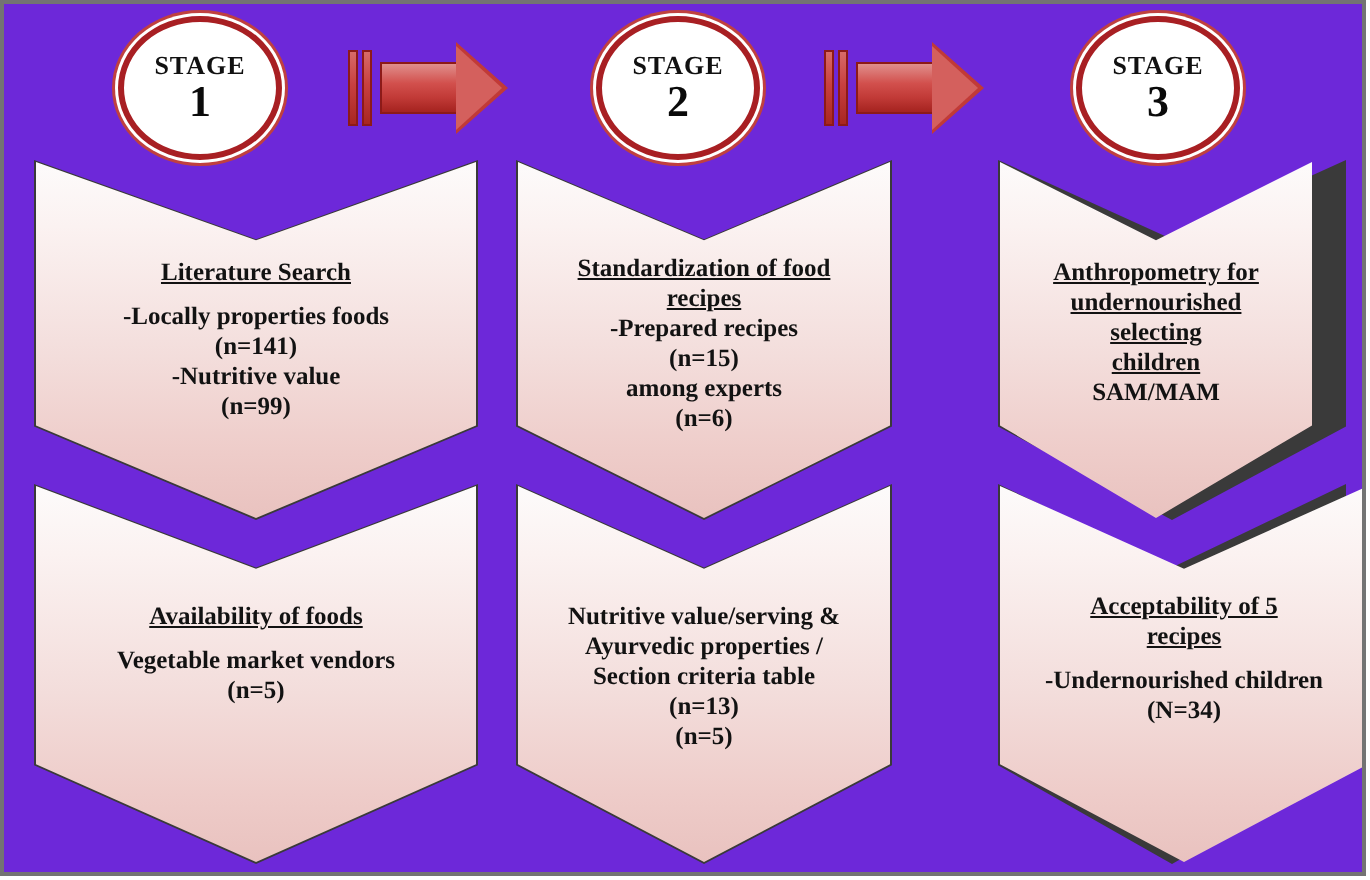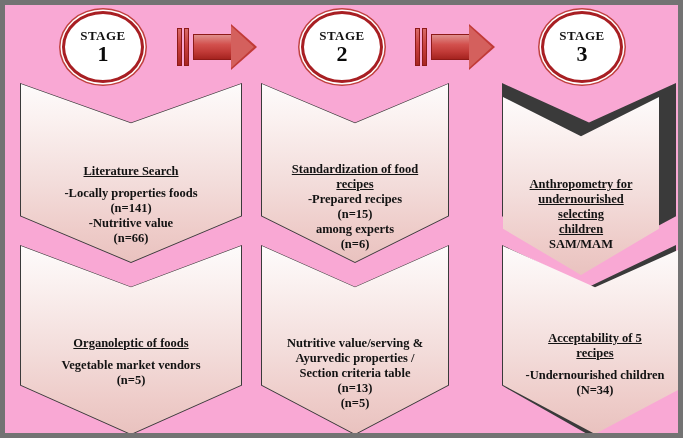--- a/index.html
+++ b/index.html
@@ -5,22 +5,22 @@
   html,body{margin:0;padding:0;}
   body{
     width:685px;height:440px;
     background:#ffffff;
     font-family:"Liberation Serif", serif;
     overflow:hidden;
   }
   #frame{
     position:relative;
     width:683px;height:438px;
-    border:5px solid #737373;
-    background:#f9a8d4;
+    border:2px solid #737373;
+    background:#6d28d9;
     box-sizing:border-box;
     overflow:hidden;
   }
 
   
   .stage-circle{
     position:absolute;
     width:82px;height:72px;
     border-radius:50%;
     background:#ffffff;
@@ -103,21 +103,20 @@
   }
   .pent-txt{
     position:absolute;
     left:6px;right:6px;
     text-align:center;
     color:#121212;
     font-family:"Liberation Serif", serif;
     font-weight:bold;
     font-size:12.5px;
     line-height:15px;
-    margin-top:32px;
   }
   .ttl{text-decoration:underline;display:block;}
   .ln{display:block;}
   .sp{display:block;height:7px;}
 </style>
 </head>
 <body>
 
 <div id="frame">
 
@@ -157,28 +156,28 @@
   </div>
 
   <div class="pent-border" style="left:15px;top:78px;width:222px;height:180px;"></div>
   <div class="pent" style="left:16px;top:79px;width:220px;height:178px;">
     <div class="pent-txt" style="top:48px;">
       <span class="ttl">Literature Search</span>
       <span class="sp"></span>
       <span class="ln">-Locally properties foods</span>
       <span class="ln">(n=141)</span>
       <span class="ln">-Nutritive value</span>
-      <span class="ln">(n=66)</span>
+      <span class="ln">(n=99)</span>
     </div>
   </div>
 
   <div class="pent-border" style="left:15px;top:240px;width:222px;height:190px;"></div>
   <div class="pent" style="left:16px;top:241px;width:220px;height:188px;">
     <div class="pent-txt" style="top:58px;">
-      <span class="ttl">Organoleptic of foods</span>
+      <span class="ttl">Availability of foods</span>
       <span class="sp"></span>
       <span class="ln">Vegetable market vendors</span>
       <span class="ln">(n=5)</span>
     </div>
   </div>
 
   <div class="pent-border" style="left:256px;top:78px;width:188px;height:180px;"></div>
   <div class="pent" style="left:257px;top:79px;width:186px;height:178px;">
     <div class="pent-txt" style="top:46px;">
       <span class="ttl">Standardization of food</span>
@@ -195,21 +194,21 @@
     <div class="pent-txt" style="top:58px;">
       <span class="ln">Nutritive value/serving &amp;</span>
       <span class="ln">Ayurvedic properties /</span>
       <span class="ln">Section criteria table</span>
       <span class="ln">(n=13)</span>
       <span class="ln">(n=5)</span>
     </div>
   </div>
 
   <div class="pent-border" style="left:497px;top:78px;width:174px;height:180px;"></div>
-  <div class="pent" style="left:498px;top:92px;width:156px;height:178px;">
+  <div class="pent" style="left:498px;top:79px;width:156px;height:178px;">
     <div class="pent-txt" style="top:48px;">
       <span class="ttl">Anthropometry for</span>
       <span class="ttl">undernourished</span>
       <span class="ttl">selecting</span>
       <span class="ttl">children</span>
       <span class="ln">SAM/MAM</span>
     </div>
   </div>
 
   <div class="pent-border" style="left:497px;top:240px;width:174px;height:190px;"></div>

